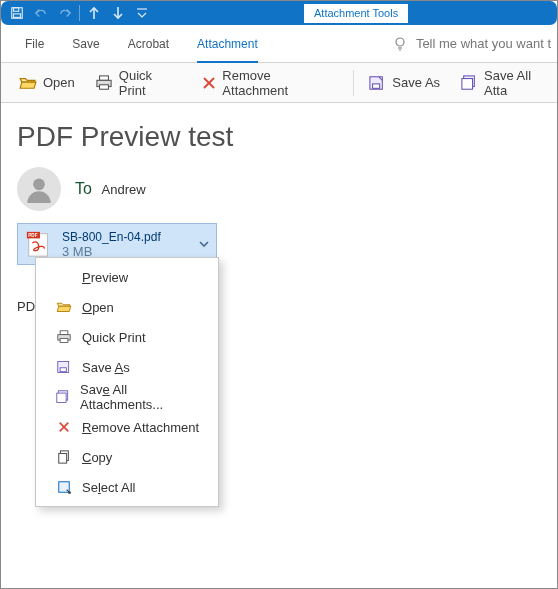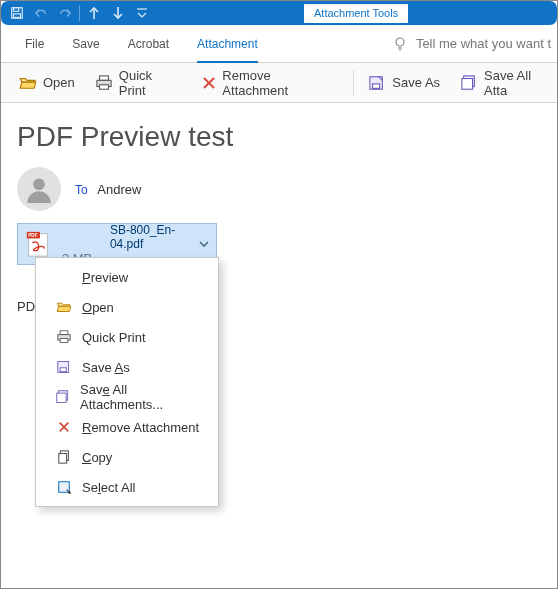--- a/index.html
+++ b/index.html
@@ -94,31 +94,31 @@
     .toolbar .vsep {
       width:1px;height:26px;background:#dcdcdc;margin:0 4px;
     }
     .mail-area { padding:18px 16px 16px 16px; }
     .subject { font-size:28px;color:#505050;font-weight:400;margin-bottom:14px;}
     .row-to { display:flex;align-items:center;gap:14px;margin-bottom:12px;}
     .avatar {
       width:44px;height:44px;border-radius:50%;
       background:#e1e1e1;display:flex;align-items:center;justify-content:center;
     }
-    .to-label{font-size:12px;color:#1d4ed8;}
+    .to-label{font-size:16px;color:#14532d;}
     .to-value{font-size:13px;color:#333;margin-left:6px;}
     .chip {
       display:flex;align-items:center;gap:10px;
       background:#cfe4f8;border:1px solid #9bbde0;
       width:200px;height:42px;padding:4px 8px;position:relative;
     }
     .chip .chev{
       position:absolute;right:6px;top:50%;transform:translateY(-50%);
     }
-    .chip .fname{font-size:12px;color:#003a70;display:block;margin-left:48px;}
+    .chip .fname{font-size:12px;color:#003a70;display:block;}
     .chip .fsize{font-size:13px;color:#5b7b9a;display:block;}
     .body-text{font-size:13px;color:#333;margin-top:34px;}
     
     .ctx {
       position:absolute;
       left:34px;top:256px;
       width:184px;
       background:#fff;
       border:1px solid #c7c7c7;
       box-shadow:4px 4px 8px rgba(0,0,0,.18);

